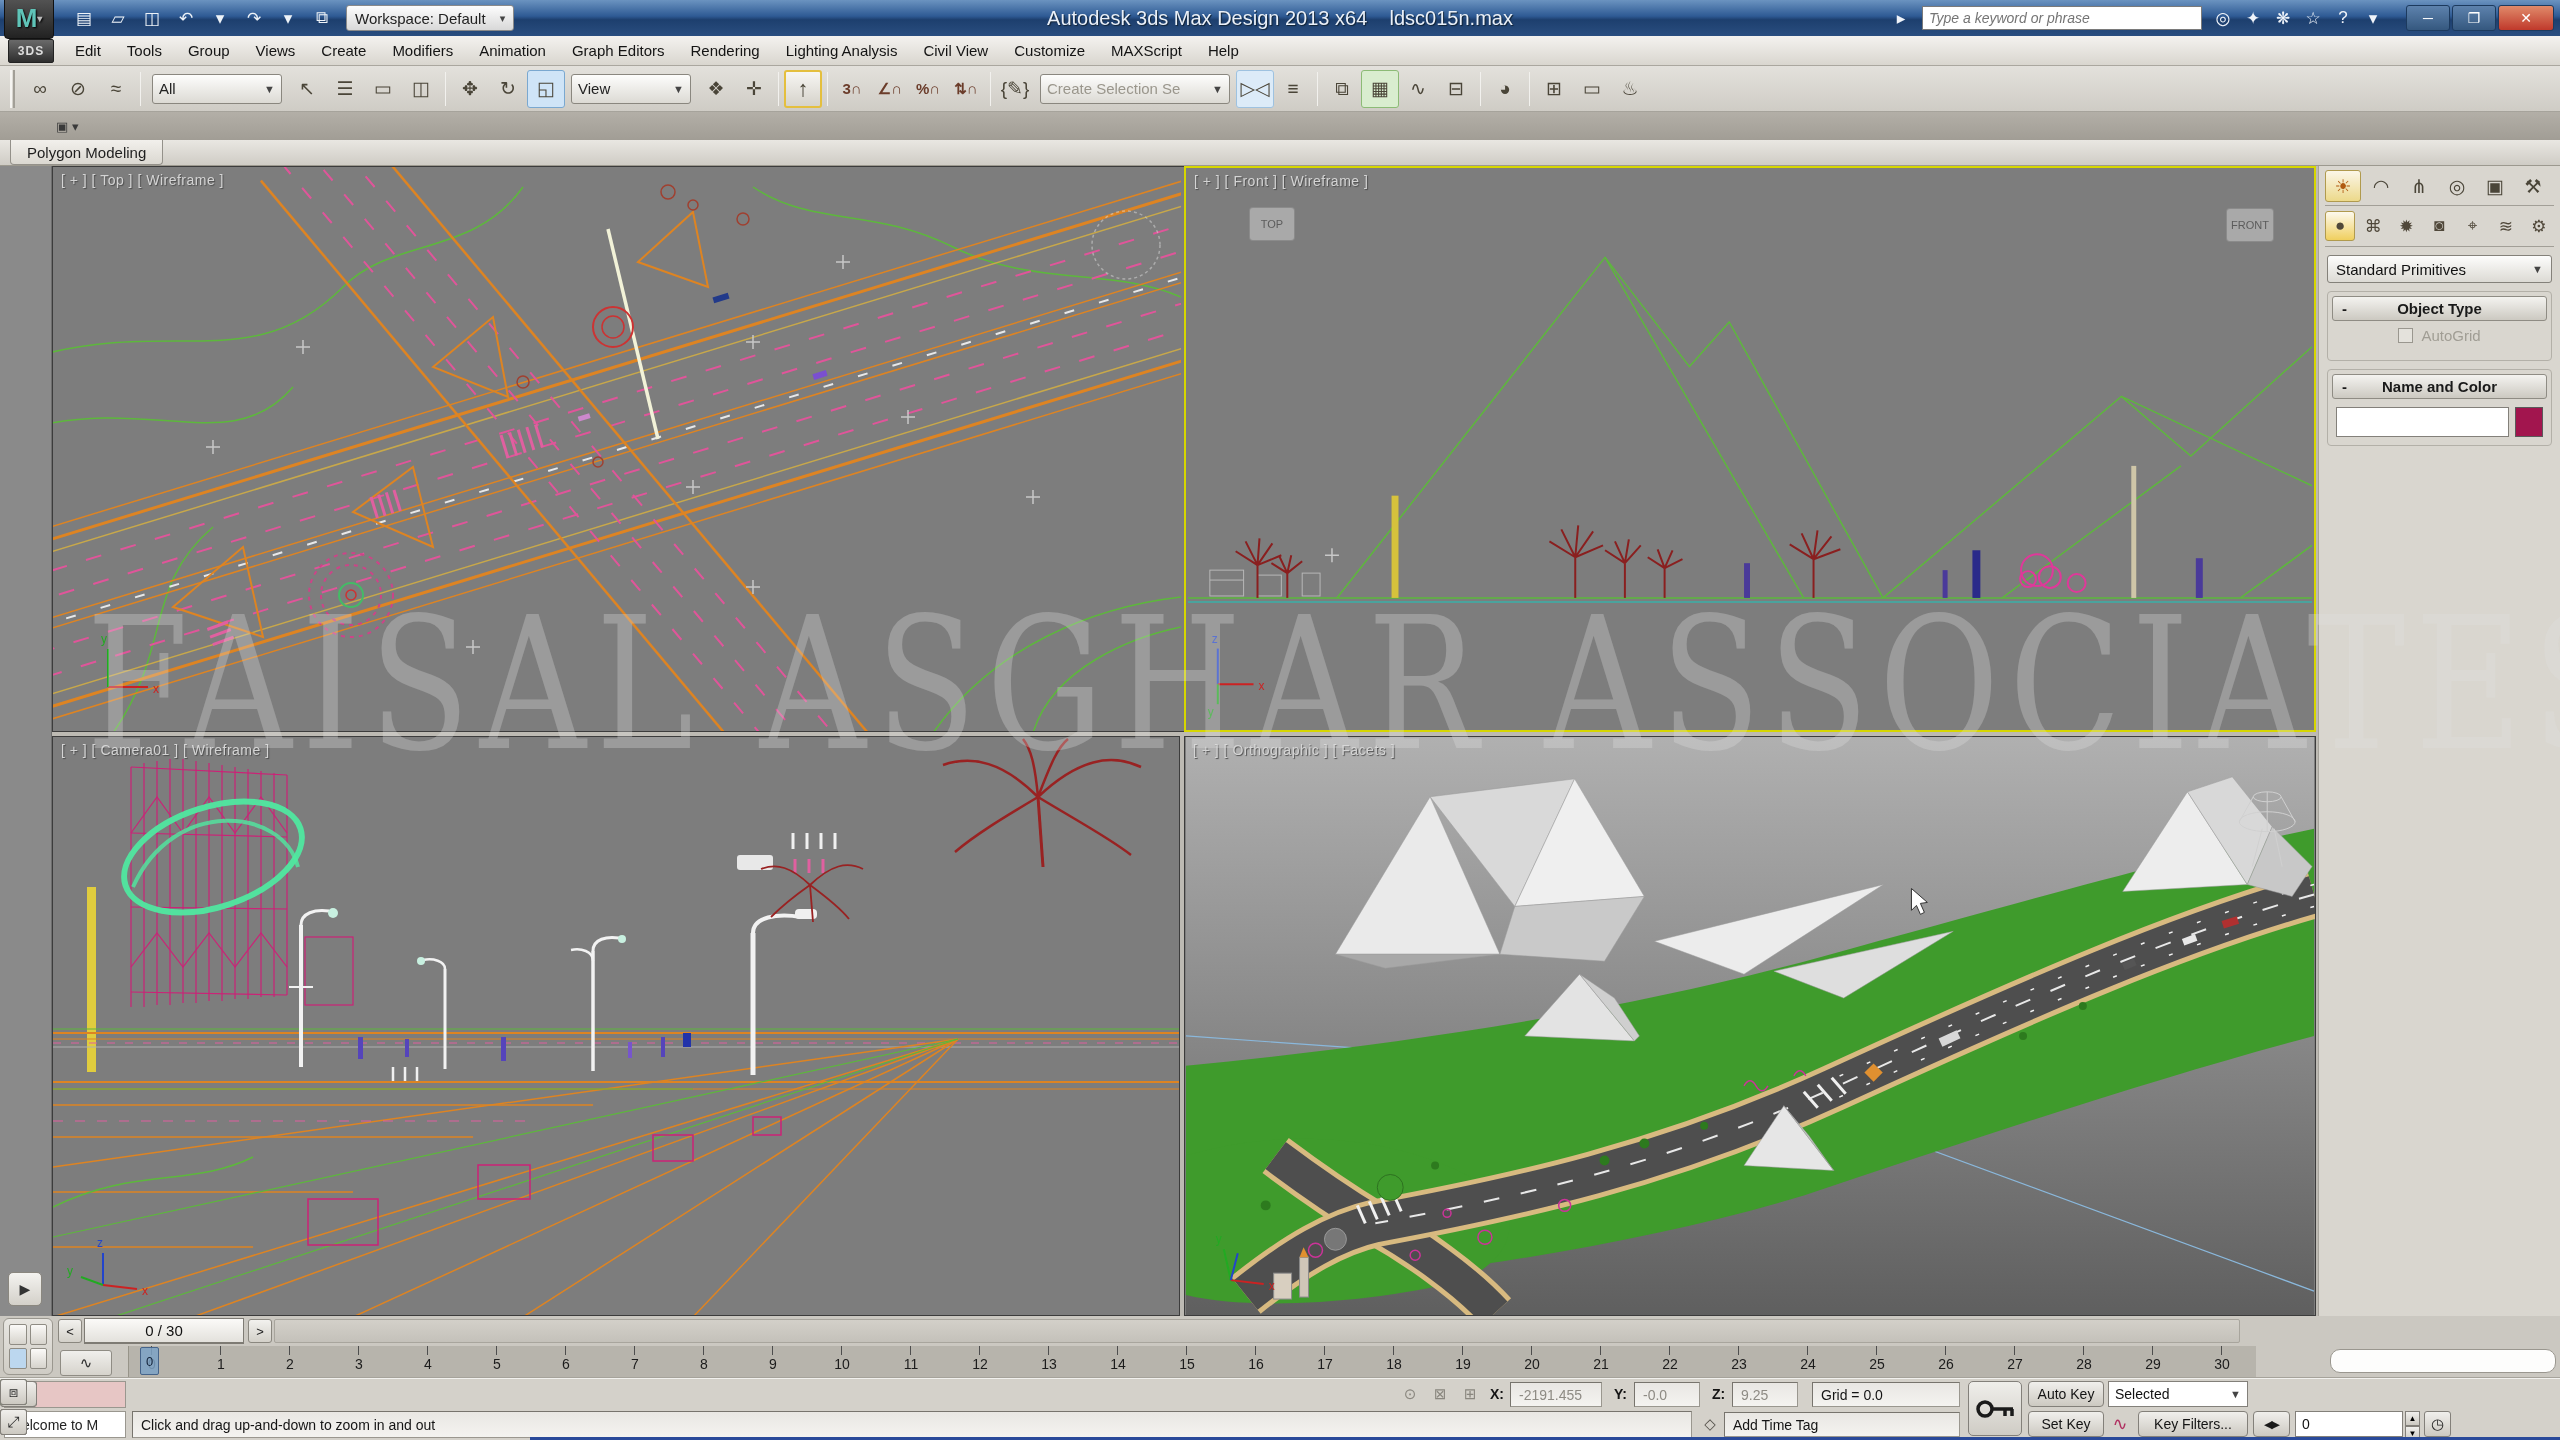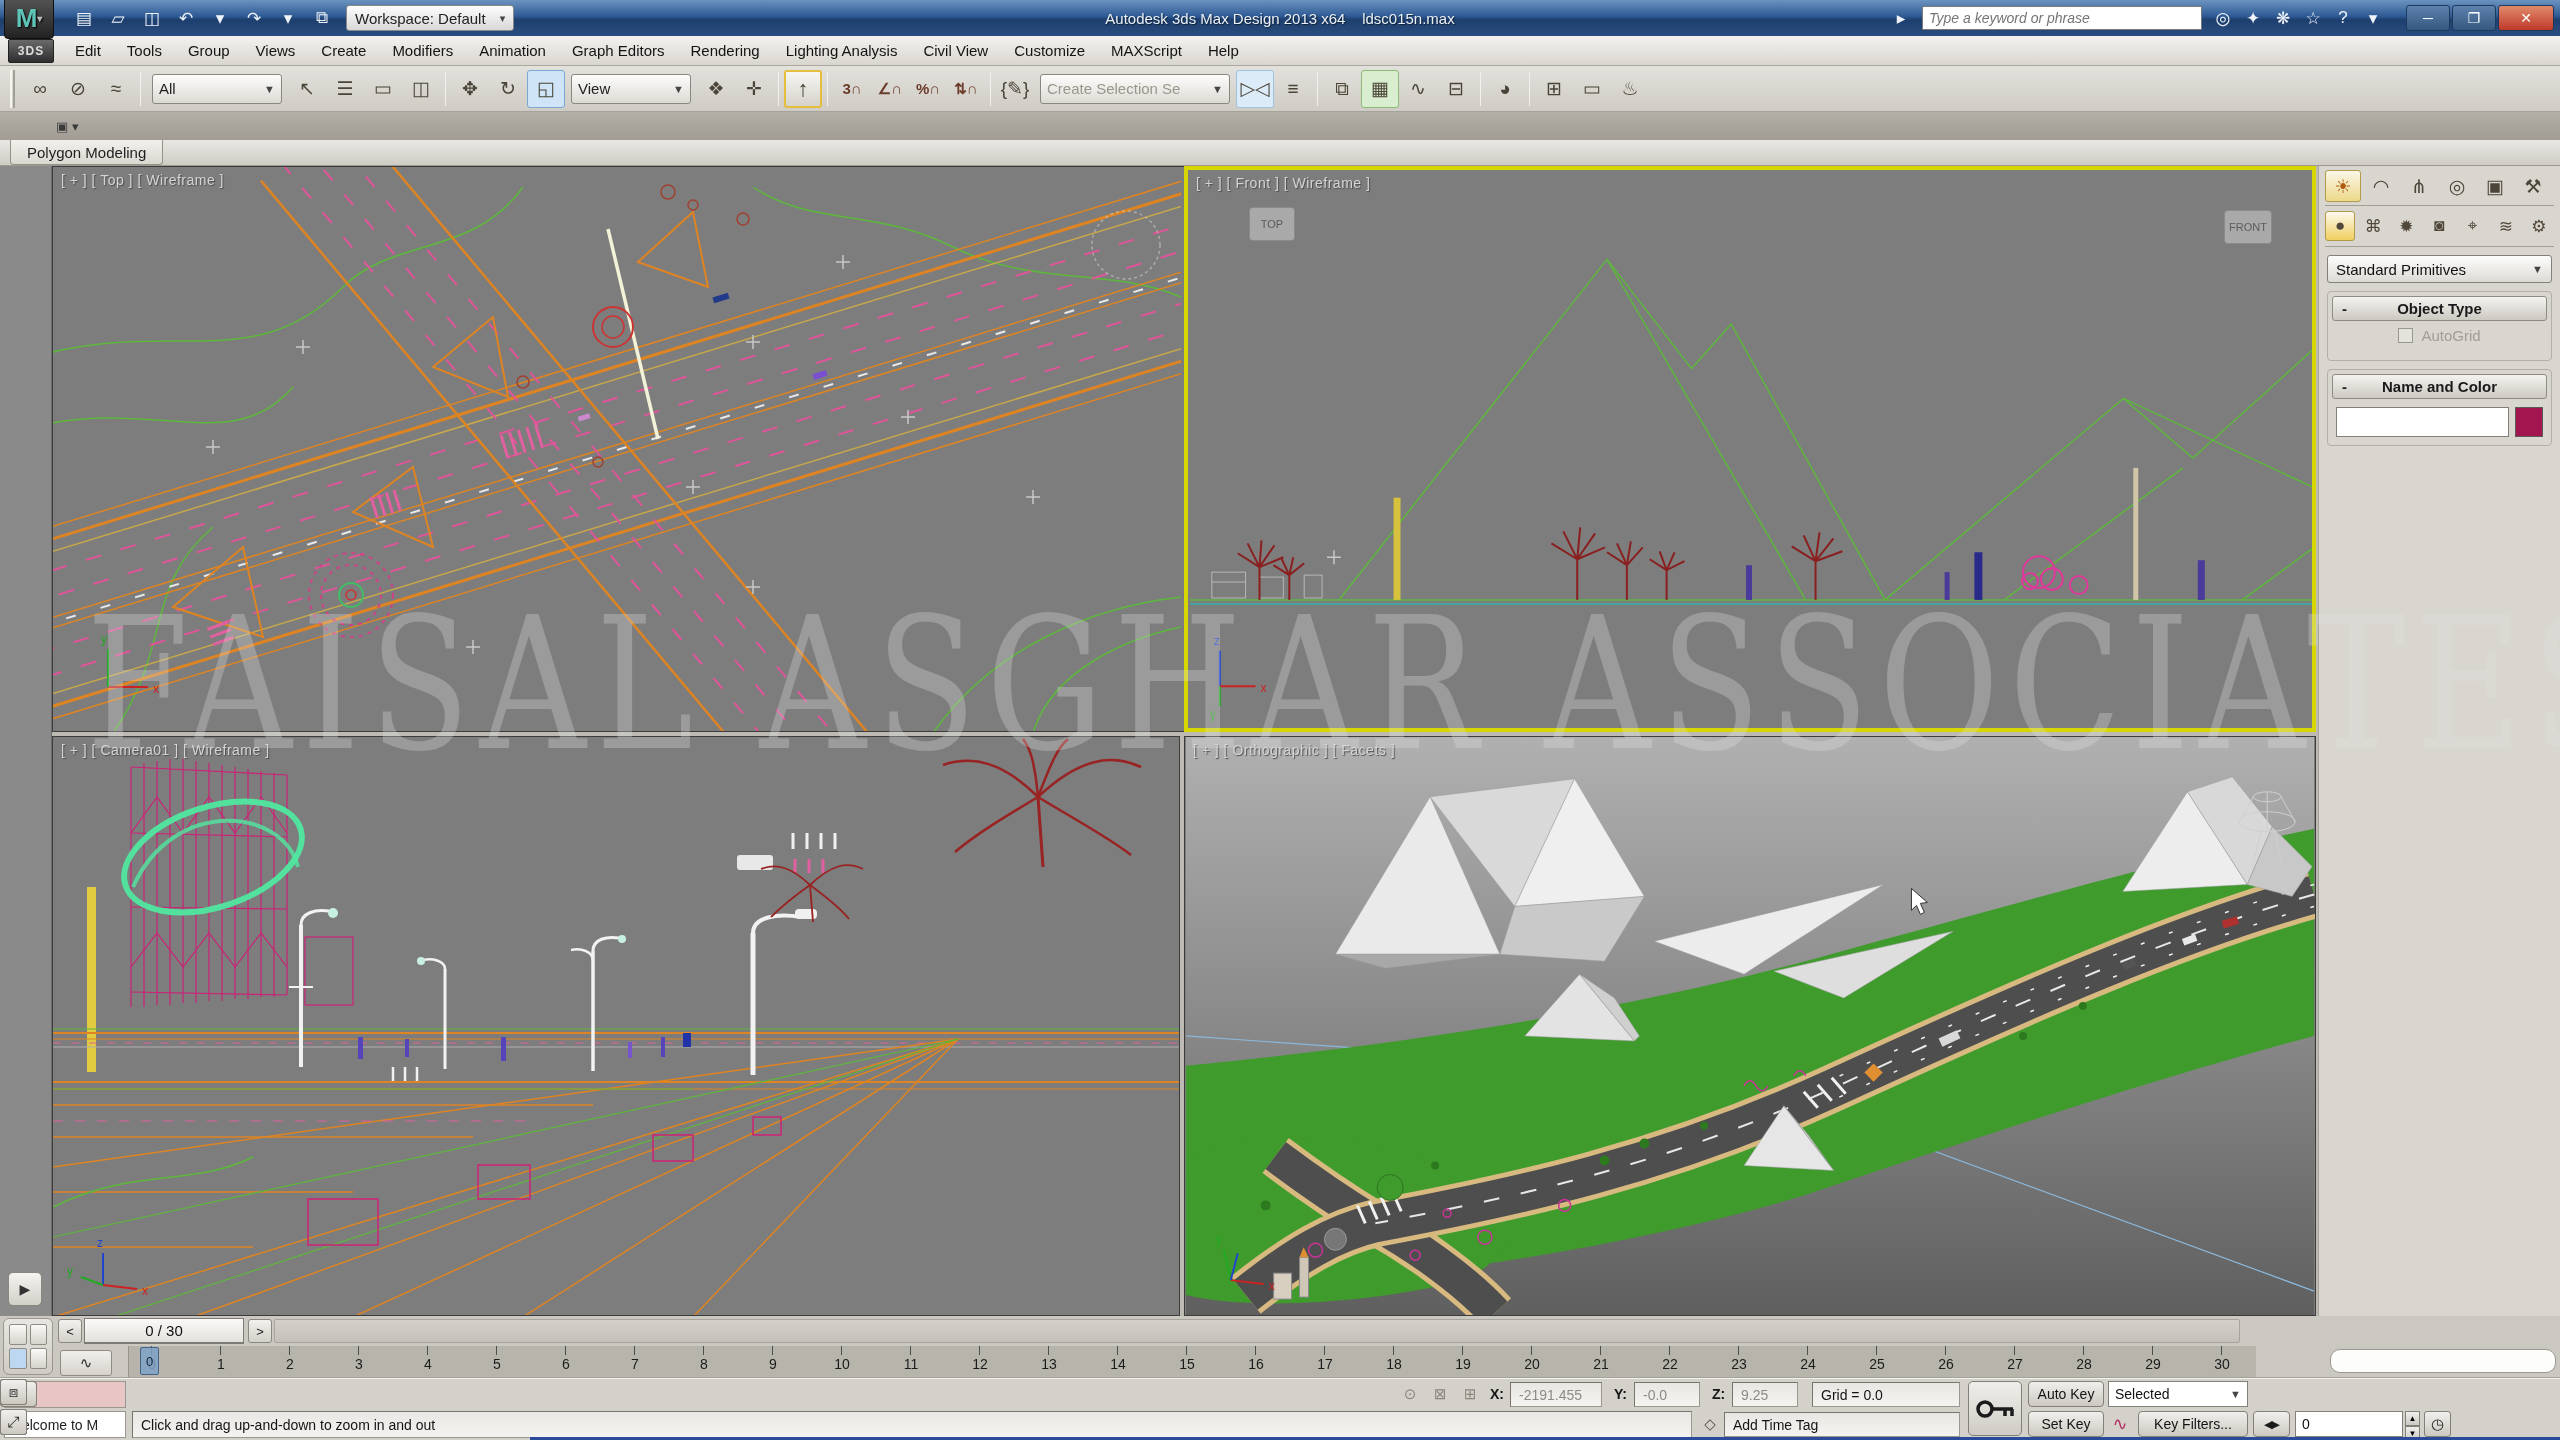--- a/index.html
+++ b/index.html
@@ -4,21 +4,21 @@
 <style>
   *{margin:0;padding:0;box-sizing:border-box;font-family:"Liberation Sans",sans-serif}
   html,body{width:2560px;height:1440px;overflow:hidden;background:#cfccc5}
   .abs{position:absolute}
   
   #titlebar{left:0;top:0;width:2560px;height:36px;background:linear-gradient(#6b93c0 0%,#2e5a94 45%,#1d3f6e 55%,#2a4e80 100%);display:flex;align-items:center;color:#fff}
   #maxlogo{width:50px;height:42px;background:linear-gradient(#555,#222);border:1px solid #111;border-radius:0 0 4px 4px;display:flex;align-items:center;justify-content:center;font-weight:bold;font-size:26px;color:#5fc4b8;z-index:20;margin-left:4px;text-shadow:1px 1px 2px #000}
   .qat{display:flex;align-items:center;margin-left:14px;gap:2px}
   .qat-btn{width:32px;height:28px;display:flex;align-items:center;justify-content:center;font-size:17px;color:#eef3f8;border-radius:3px}
   #ws-dd{height:26px;background:linear-gradient(#fdfdfd,#d8d8d8);border:1px solid #8a8a8a;border-radius:3px;color:#222;font-size:15px;display:flex;align-items:center;padding:0 8px;gap:14px;margin-left:8px}
-  #app-title{position:absolute;left:50%;transform:translateX(-50%);font-size:15px;color:#eaf0f8;white-space:nowrap;text-shadow:1px 1px 1px #123}
+  #app-title{position:absolute;left:50%;transform:translateX(-50%);font-size:20px;color:#eaf0f8;white-space:nowrap;text-shadow:1px 1px 1px #123}
   #infocenter{margin-left:auto;display:flex;align-items:center;gap:6px;margin-right:6px}
   #ic-search{width:280px;height:24px;background:#fff;border:1px solid #7a7a7a;font-size:14px;font-style:italic;color:#555;padding:0 6px}
   .ic-btn{width:30px;height:26px;display:flex;align-items:center;justify-content:center;font-size:17px;color:#f0f4fa}
   .win-btns{display:flex;margin-left:10px}
   .win-btn{width:44px;height:26px;display:flex;align-items:center;justify-content:center;font-size:14px;color:#fff;background:linear-gradient(#5d82ad,#35587f);border:1px solid #1c3providers{}}
   .win-btn{border:1px solid #1c3a5e;border-radius:3px;margin-left:2px}
   .win-btn.close{background:linear-gradient(#e08a6a,#c0392b);width:56px}
   
   #menubar{left:0;top:36px;width:2560px;height:30px;background:linear-gradient(#f4f2ef,#d9d6cf);border-bottom:1px solid #aaa79f;display:flex;align-items:center}
   #menu-3ds{width:46px;height:24px;background:linear-gradient(#6a6a6a,#2e2e2e);border:1px solid #222;border-radius:2px;color:#ddd;font-size:12px;font-weight:bold;display:flex;align-items:center;justify-content:center;margin:9px 8px;letter-spacing:1px}
@@ -41,21 +41,21 @@
   .rtab{padding:4px 26px;font-size:15px;color:#2d2a25;border-radius:4px 4px 0 0}
   .rtab.active{background:linear-gradient(#fbfaf8,#eceae6);border:1px solid #8d8a82;border-bottom:none;font-weight:bold? }
   .rtab.active{font-weight:normal}
   #ribbon-ovf{margin-left:40px;font-size:13px;color:#3a3a3a;align-self:center}
   #ribbonrow{left:0;top:140px;width:2560px;height:26px;background:linear-gradient(#e9e7e2,#cfccc5);border-bottom:1px solid #9c998f}
   #pm-btn{position:absolute;left:10px;top:0;height:25px;padding:0 16px;background:linear-gradient(#f2f0ec,#dbd8d1);border:1px solid #94918a;border-top:none;border-radius:0 0 4px 4px;font-size:15px;color:#1e1e1e;display:flex;align-items:center}
   .drag-handle{width:5px;height:38px;border-left:2px solid #f5f4f1;border-right:2px solid #a29f97;margin-right:6px;flex:none}
   
   #workspace{left:0;top:166px;width:2318px;height:1150px;background:#bdbab3}
   .vp{position:absolute;background:#7d7d7d;border:1px solid #3c3c3c;overflow:hidden}
-  .vp.active{border:4px solid #7f1d1d}
+  .vp.active{border:2px solid #7f1d1d}
   .vp-label{position:absolute;left:8px;top:5px;font-size:14px;color:#d4d4d4;text-shadow:1px 1px 1px #4e4e4e;z-index:4;letter-spacing:.5px}
   .vp-badge{position:absolute;z-index:4;background:rgba(205,205,205,.55);border:1px solid rgba(120,120,120,.6);border-radius:4px;color:#5c5c5c;font-size:11px;display:flex;align-items:center;justify-content:center}
   #gutter{position:absolute;left:0;top:0;width:52px;height:1150px;background:#8a8a8a;border-right:1px solid #6d6d6d}
   #gutter-btn{position:absolute;left:8px;top:1106px;width:34px;height:34px;background:linear-gradient(#f4f3f0,#d3d0c9);border:1px solid #8a877f;border-radius:5px;display:flex;align-items:center;justify-content:center;font-size:14px;color:#333}
   #watermark{position:absolute;left:64px;top:432px;width:2248px;text-align:center;font-family:"DejaVu Serif",serif;font-size:150px;letter-spacing:10px;color:rgba(225,225,225,.30);white-space:nowrap;transform:scale(.98,1.22);z-index:6;pointer-events:none}
   svg{display:block}
   
   #cmdpanel{left:2318px;top:166px;width:242px;height:1180px;background:#d9d6cf;border-left:1px solid #a6a39b;padding:4px 6px}
   #cp-tabs{display:flex;gap:2px;border-bottom:1px solid #a29f97;padding-bottom:3px}
   .cp-tab{width:36px;height:32px;display:flex;align-items:center;justify-content:center;font-size:19px;color:#4a4538;border:1px solid transparent;border-radius:3px}

